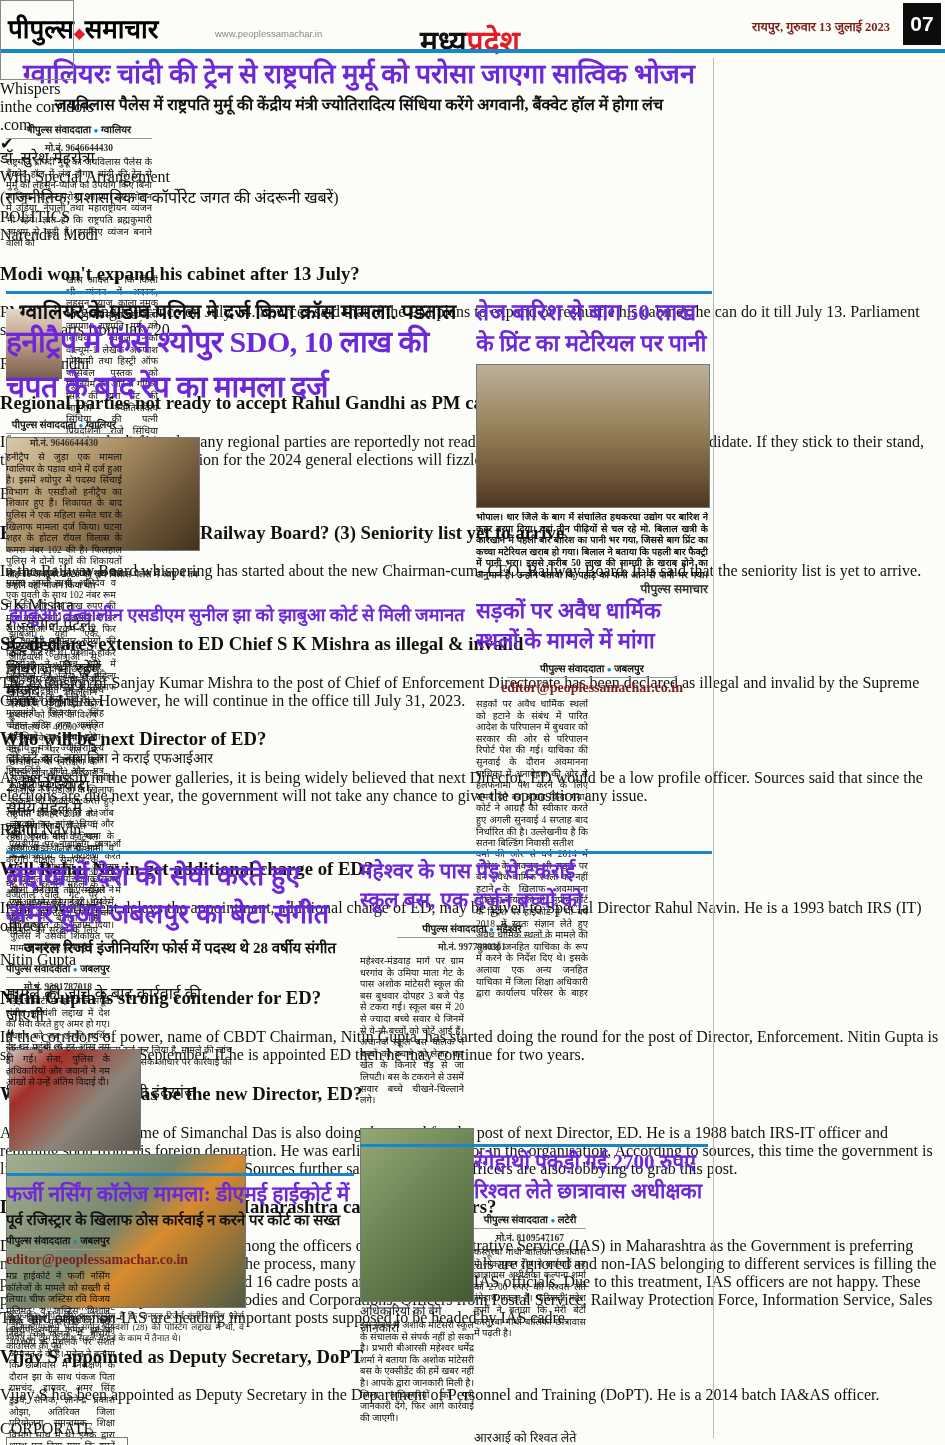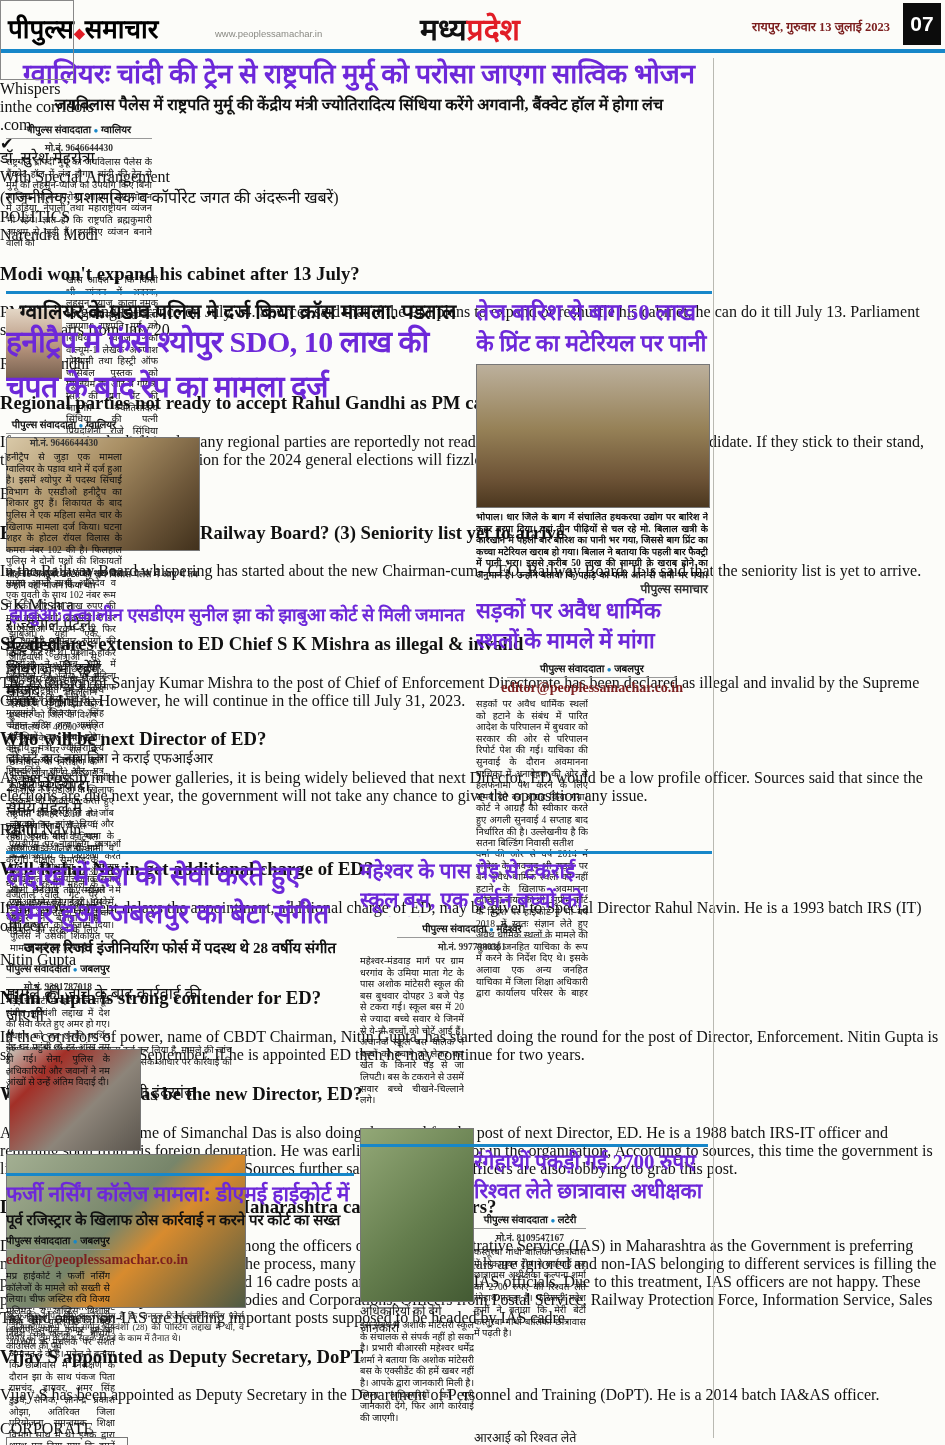--- a/index.html
+++ b/index.html
@@ -70,21 +70,21 @@
   .divl{border-left:1px solid #a5a59e;padding-left:5px;}
 </style>
 </head>
 <body>
 
 <div id="page">
 
   <div class="abs" style="left:0;top:0;width:945px;height:48px;">
     <div class="abs logo" style="left:8px;top:10px;"><span>पीपुल्स</span><span class="dot">◆</span><span>समाचार</span></div>
     <div class="abs site" style="left:215px;top:28px;">www.peoplessamachar.in</div>
-    <div class="abs edition ctr" style="left:330px;top:8px;width:280px;"><span>मध्य</span><span class="red">प्रदेश</span></div>
+    <div class="abs edition ctr" style="left:330px;top:20px;width:280px;"><span>मध्य</span><span class="red">प्रदेश</span></div>
     <div class="abs dateline" style="right:55px;top:18px;">रायपुर, गुरुवार 13 जुलाई 2023</div>
     <div class="abs pagebox" style="right:4px;top:3px;">07</div>
   </div>
   <div class="rule" style="left:0;top:49px;width:945px;height:4px;"></div>
 
   <div class="abs" style="left:6px;top:58px;width:706px;height:230px;">
     <div class="hd ctr" style="font-size:27px;line-height:32px;height:34px;">ग्वालियरः चांदी की ट्रेन से राष्ट्रपति मुर्मू को परोसा जाएगा सात्विक भोजन</div>
     <div class="sub ctr" style="font-size:16px;line-height:20px;height:22px;margin-top:3px;">जयविलास पैलेस में राष्ट्रपति मुर्मू की केंद्रीय मंत्री ज्योतिरादित्य सिंधिया करेंगे अगवानी, बैंक्वेट हॉल में होगा लंच</div>
     <div class="flexr" style="margin-top:5px;height:162px;gap:6px;">
       <div style="width:146px;">

